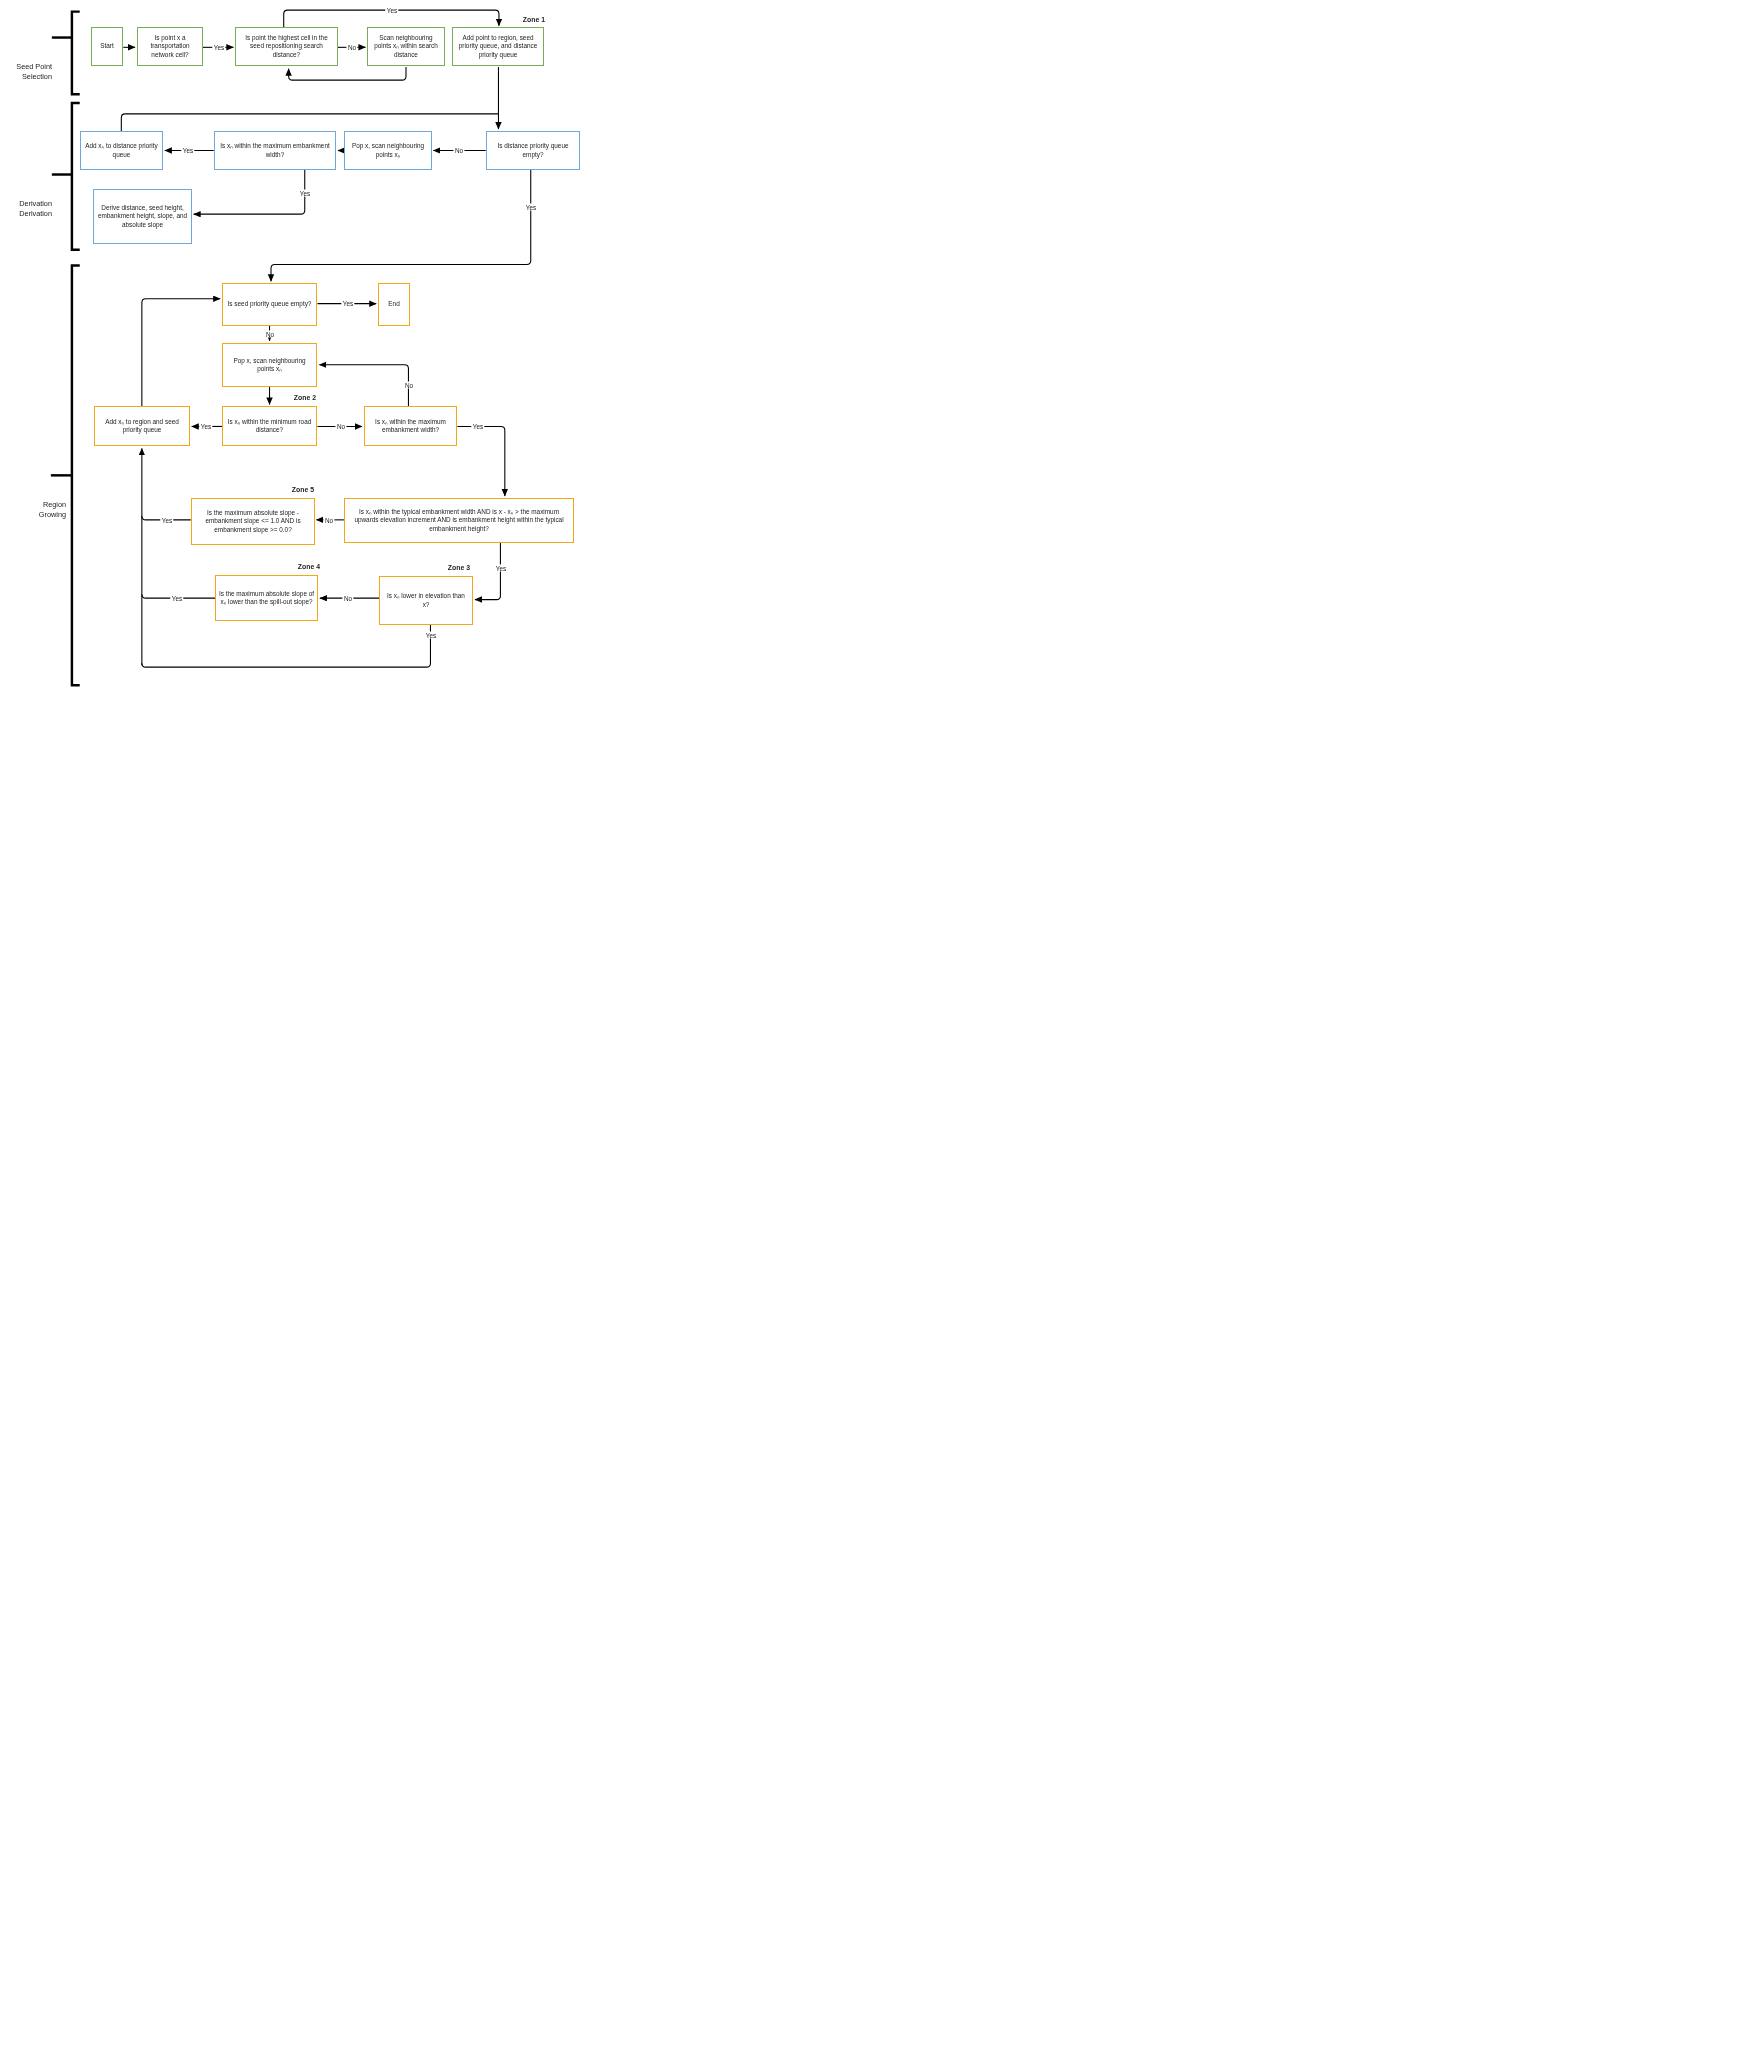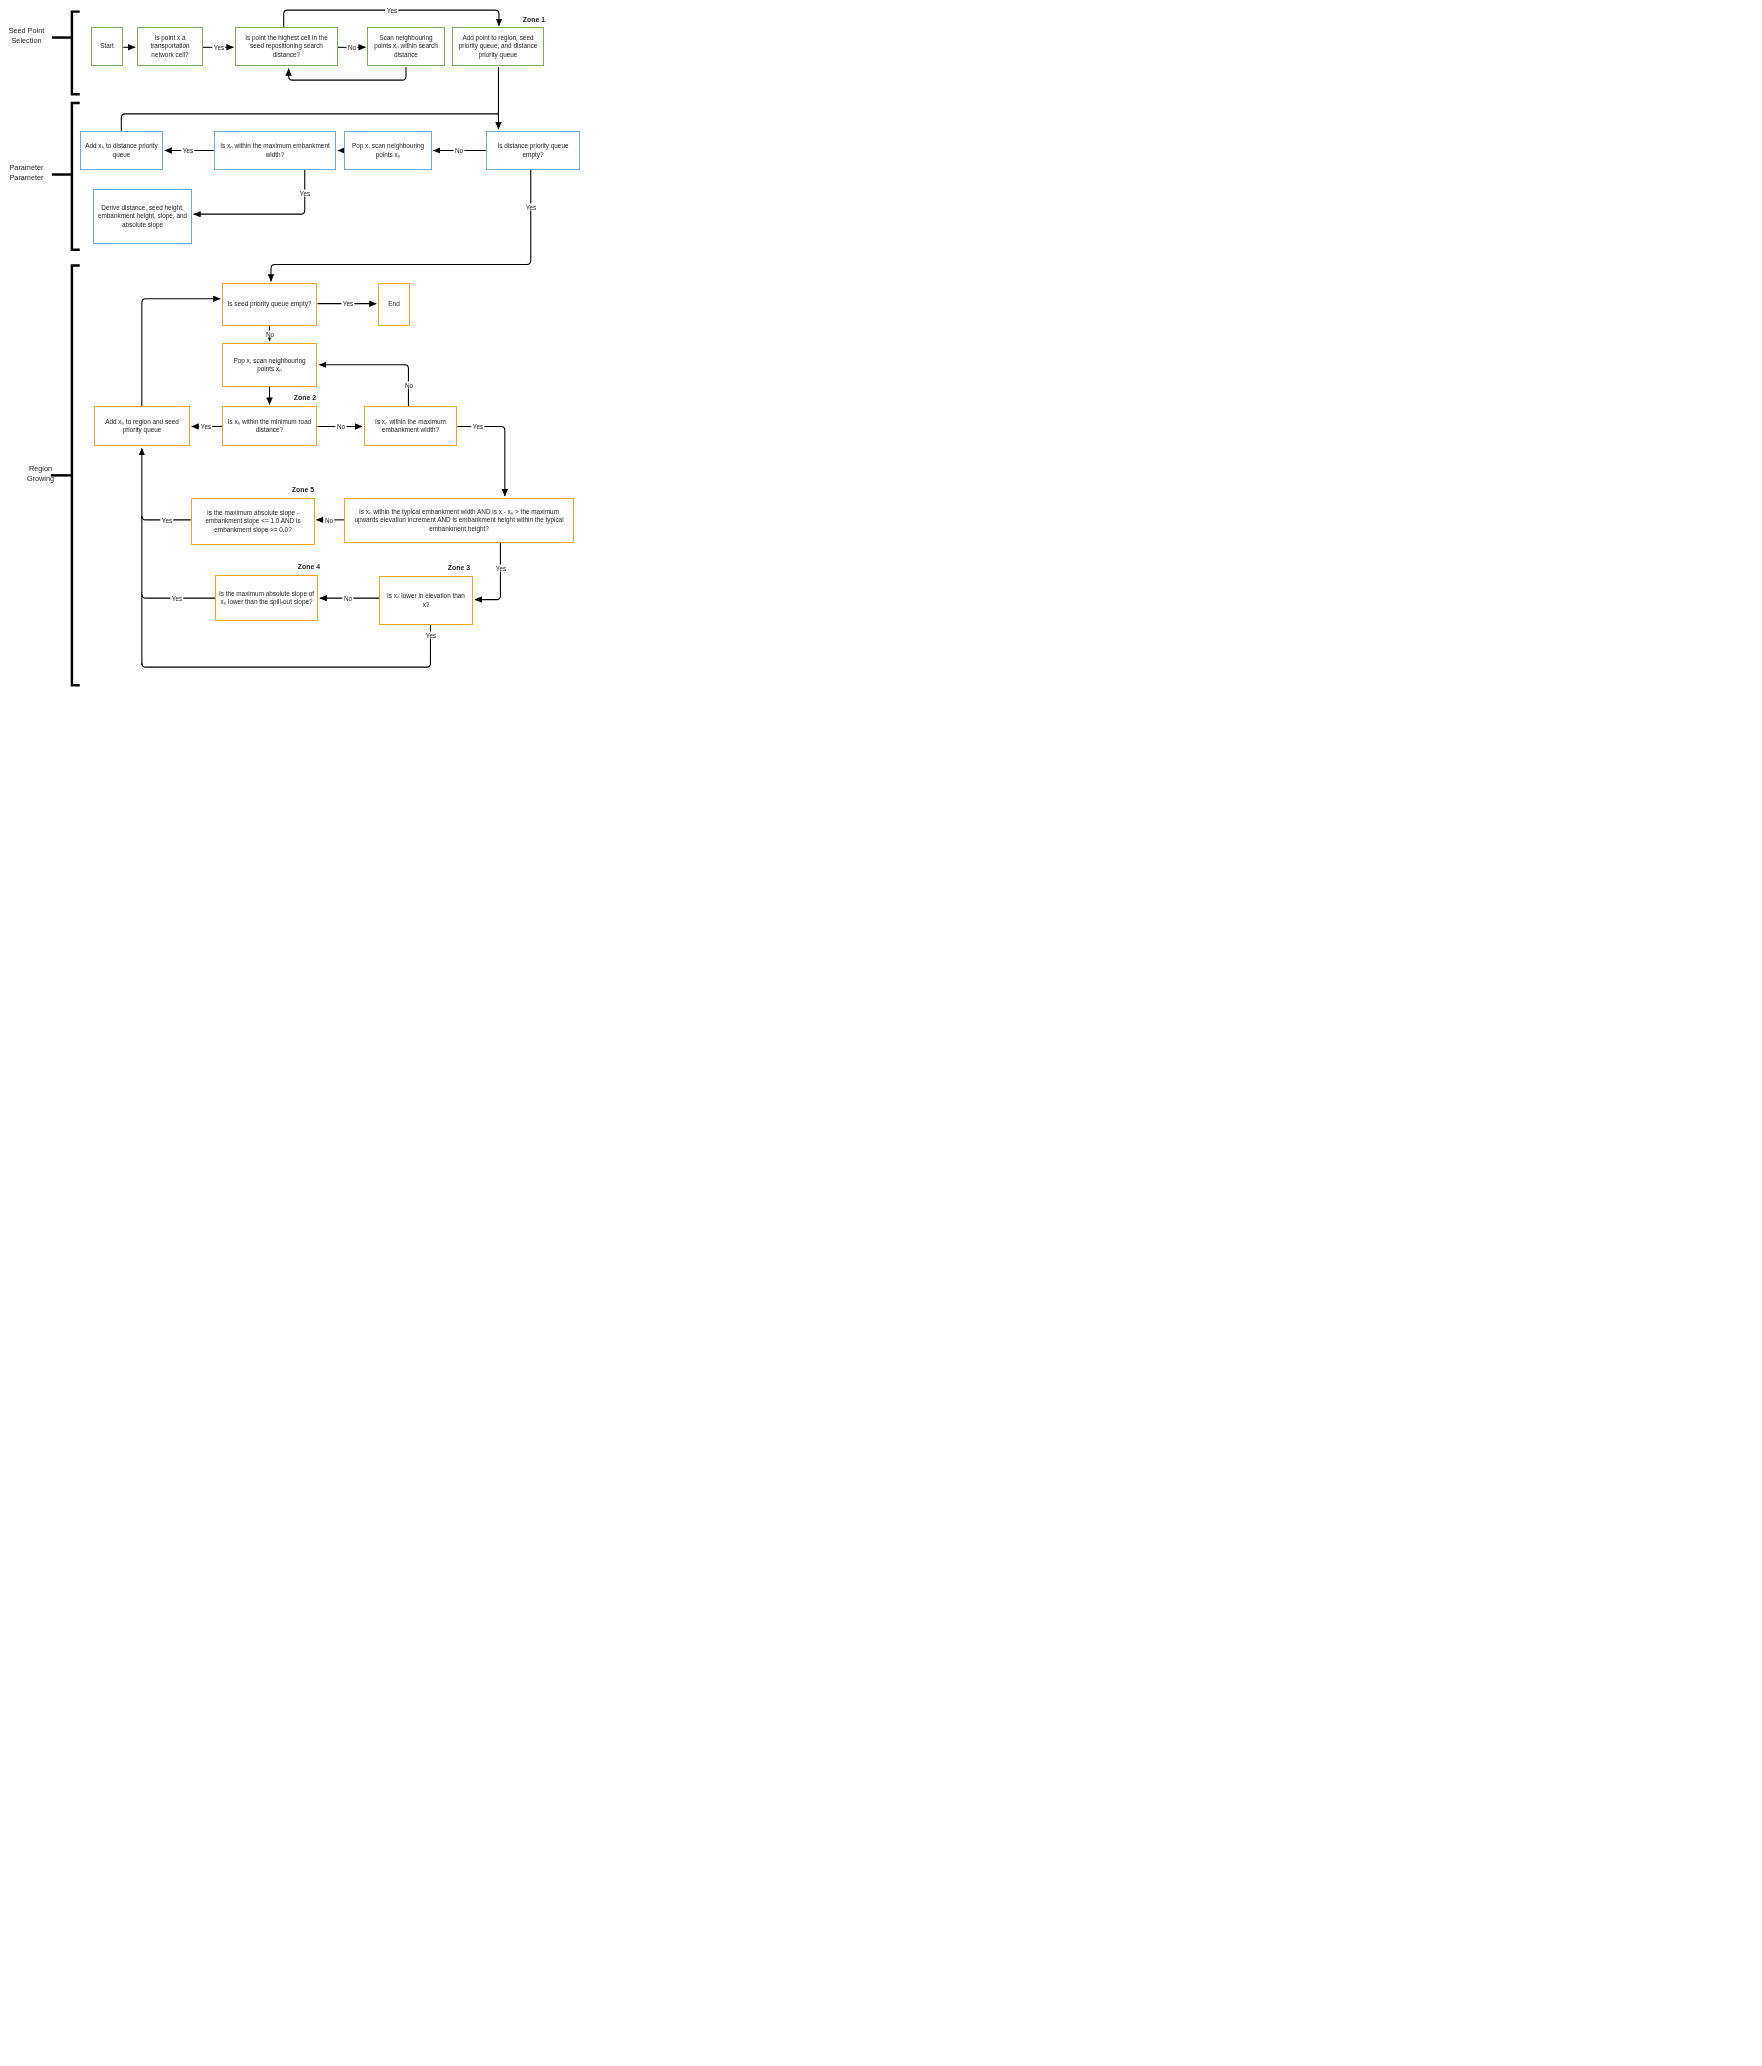--- a/index.html
+++ b/index.html
@@ -18,22 +18,22 @@
   .node.orange{border:1.5px solid #f2a71b;}
   .elabel{
     position:absolute;z-index:2;transform:translate(-50%,-50%);
     background:#ffffff;padding:0 1.5px;font-size:6.4px;white-space:nowrap;
   }
   .zlabel{
     position:absolute;z-index:2;transform:translateX(-100%);
     font-size:6.9px;font-weight:bold;white-space:nowrap;
   }
   .slabel{
-    position:absolute;z-index:2;width:51px;text-align:center;
-    font-size:7.3px;line-height:1.35;
+    position:absolute;z-index:2;width:51px;text-align:right;
+    font-size:7.3px;line-height:1.35;margin-top:36px;
   }
 </style>
 </head>
 <body>
 
 <div id="canvas">
 
   <svg id="wires" width="587" height="689" viewBox="0 0 1200 1407">
     <defs>
       <marker id="arrow" markerWidth="9" markerHeight="8" refX="6.5" refY="3" orient="auto" markerUnits="strokeWidth">
@@ -73,21 +73,21 @@
       <path d="M163 23 L147 23 L147 192 L163 192"></path>
       <path d="M106 76 L147 76"></path>
       <path d="M163 210 L147 210 L147 510 L163 510"></path>
       <path d="M106 356 L147 356"></path>
       <path d="M163 542 L147 542 L147 1400 L163 1400"></path>
       <path d="M104 971 L147 971"></path>
     </g>
   </svg>
 
   <div class="slabel" style="left:1px;top:26.4px">Seed Point Selection</div>
-  <div class="slabel" style="left:1px;top:163px">Parameter Parameter</div>
+  <div class="slabel" style="left:1px;top:163px">Derivation Derivation</div>
   <div class="slabel" style="left:15px;top:464px">Region Growing</div>
 
   <div class="zlabel" style="left:545px;top:15.7px">Zone 1</div>
   <div class="zlabel" style="left:316px;top:394px">Zone 2</div>
   <div class="zlabel" style="left:470px;top:564px">Zone 3</div>
   <div class="zlabel" style="left:320px;top:563px">Zone 4</div>
   <div class="zlabel" style="left:314px;top:486px">Zone 5</div>
 
   <div class="node green" style="left:91px;top:27px;width:32px;height:39px">
     <span>Start</span>

